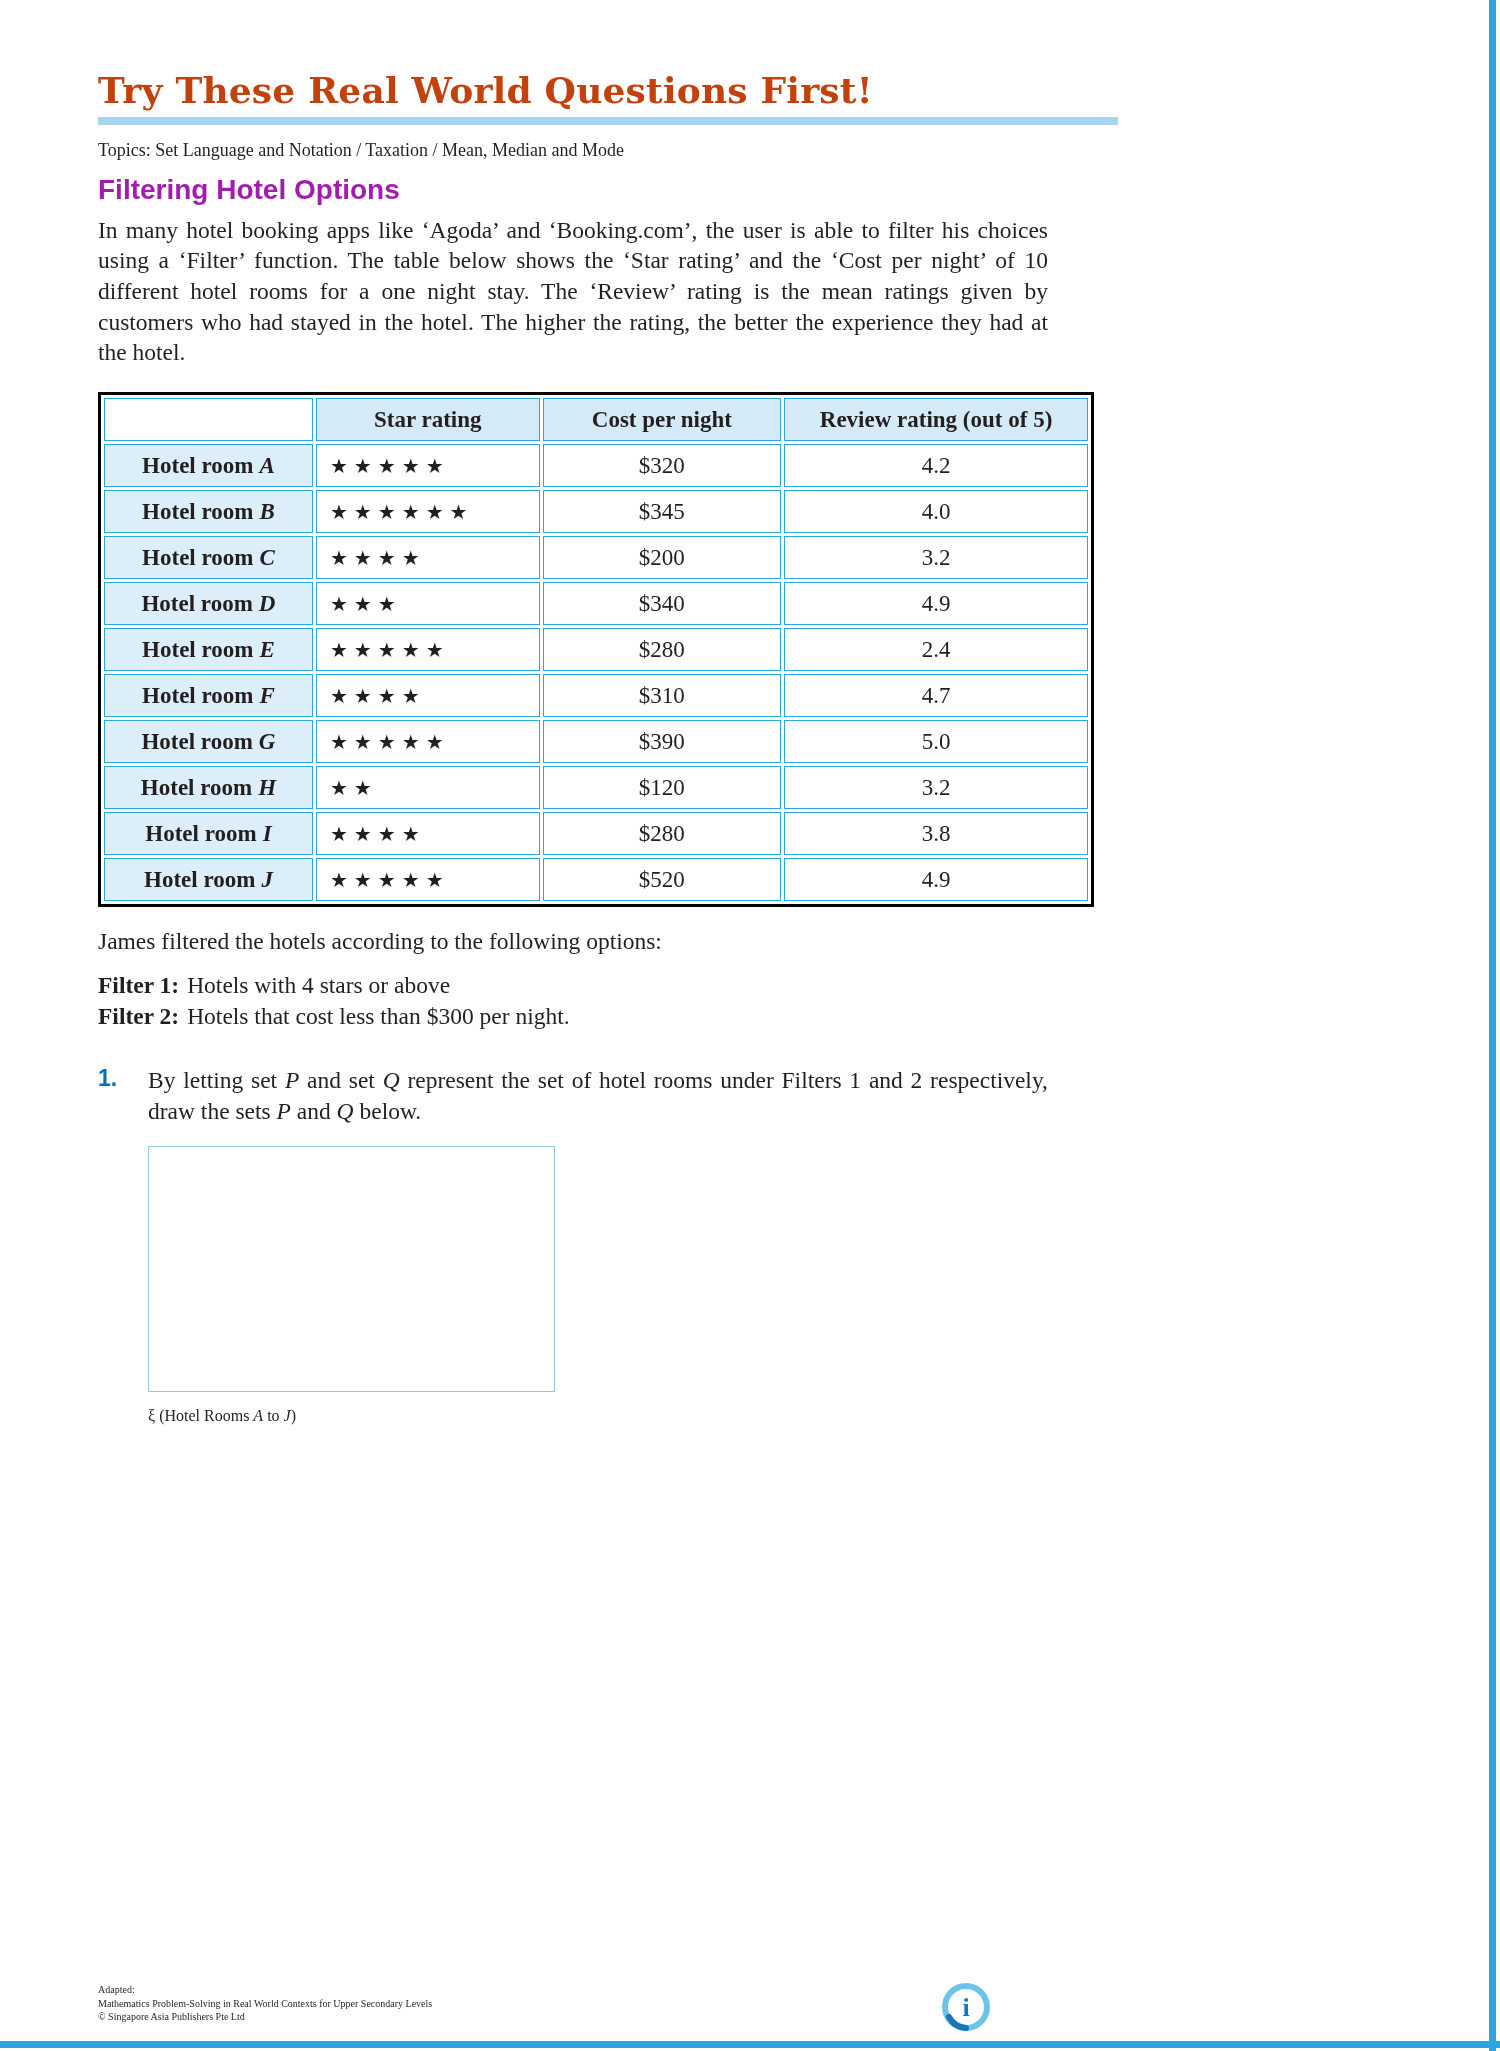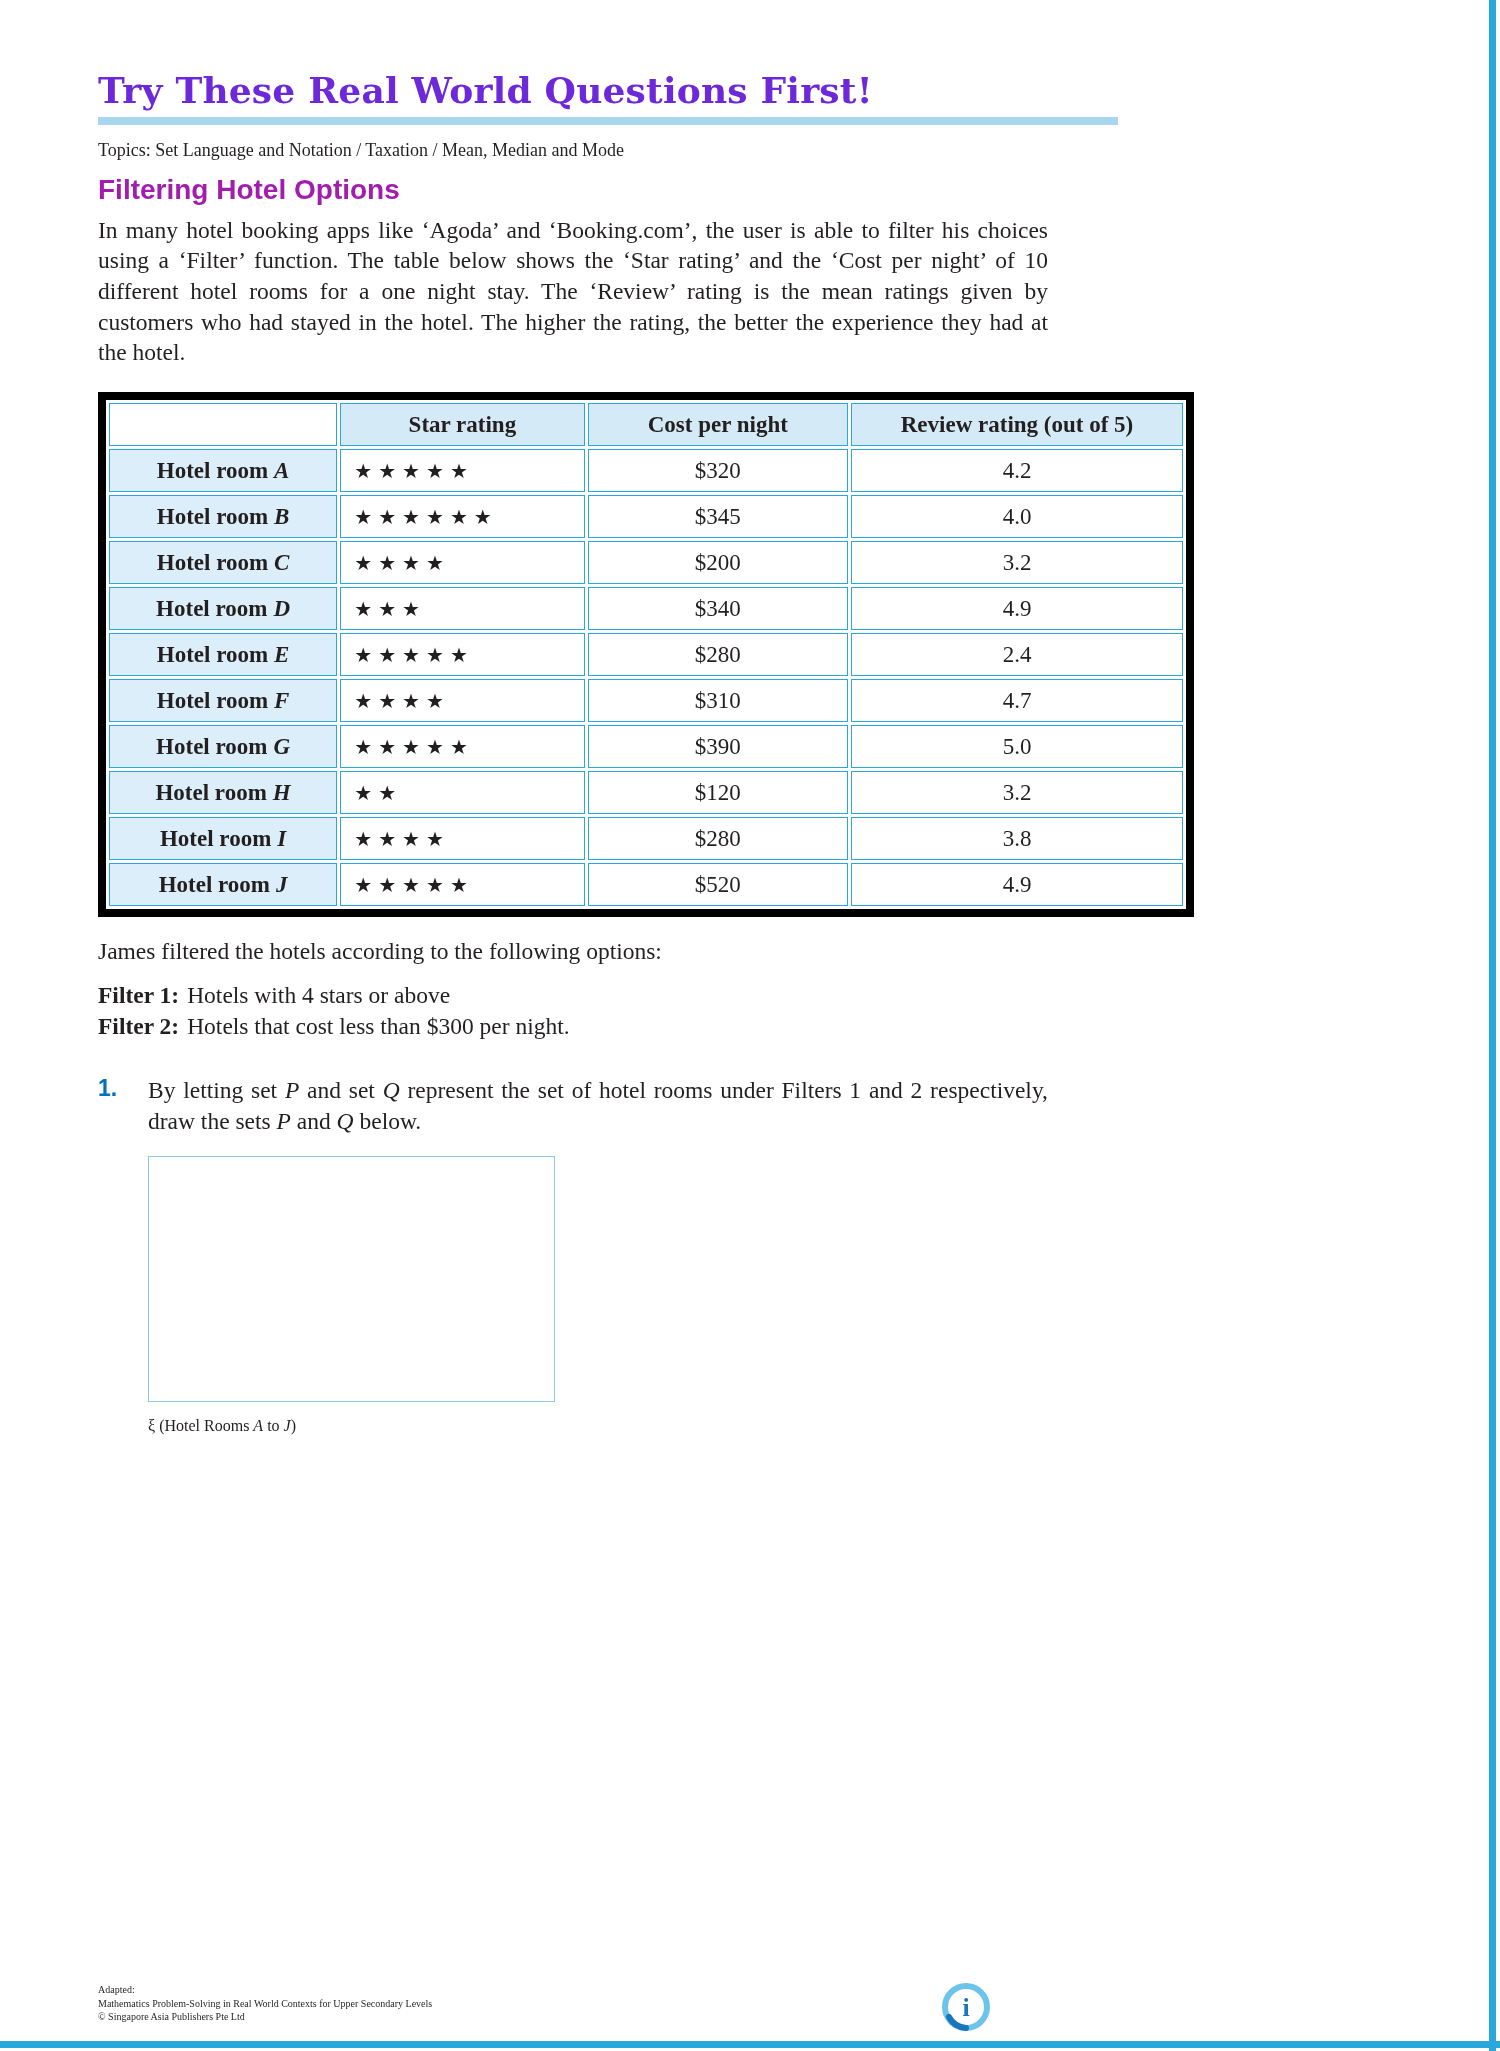--- a/index.html
+++ b/index.html
@@ -7,38 +7,38 @@
     width:1500px;height:2051px;position:relative;background:#ffffff;
     font-family:"Liberation Serif", serif;color:#231f20;overflow:hidden;
   }
   .edge-right{position:absolute;top:0;right:4px;width:7px;height:2051px;background:#2aa7dd;}
   .edge-bottom{position:absolute;left:0;bottom:3px;width:1500px;height:7px;background:#2aa7dd;}
 
   .content{position:absolute;left:98px;top:72px;width:950px;}
 
   .page-title{
     font-family:"DejaVu Serif", serif;font-weight:bold;font-size:36px;
-    color:#6d28d9;letter-spacing:0.2px;line-height:1.05;
+    color:#c2410c;letter-spacing:0.2px;line-height:1.05;
   }
   .title-underline{width:1020px;height:8px;background:#a9d5ee;margin-top:7px;}
 
   .topics{font-size:18px;margin-top:15px;}
 
   .section-heading{
     font-family:Liberation Sans, sans-serif;font-weight:bold;
     font-size:28px;color:#a21caf;margin-top:13px;
   }
 
   .intro{
     font-size:23.5px;line-height:1.305;text-align:justify;margin-top:9px;width:950px;
   }
 
   .hotel-table{
-    margin-top:24px;border:8px solid #000000;border-collapse:separate;border-spacing:3px;
-    width:1096px;background:#ffffff;
+    margin-top:24px;border:3px solid #000000;border-collapse:separate;border-spacing:3px;
+    width:996px;background:#ffffff;
   }
   .hotel-table th,.hotel-table td{
     border:1.5px solid #2aa7dd;font-size:23px;text-align:center;padding:4px 8px;height:33px;
   }
   .hotel-table th{background:#d4eaf7;font-weight:bold;}
   .hotel-table th.corner{background:#ffffff;}
   .hotel-table td.room-cell{background:#dceef9;font-weight:bold;}
   .room-letter{font-style:italic;margin-left:6px;}
   .hotel-table td.stars-cell{
     text-align:left;padding-left:13px;font-family:"DejaVu Sans", sans-serif;

